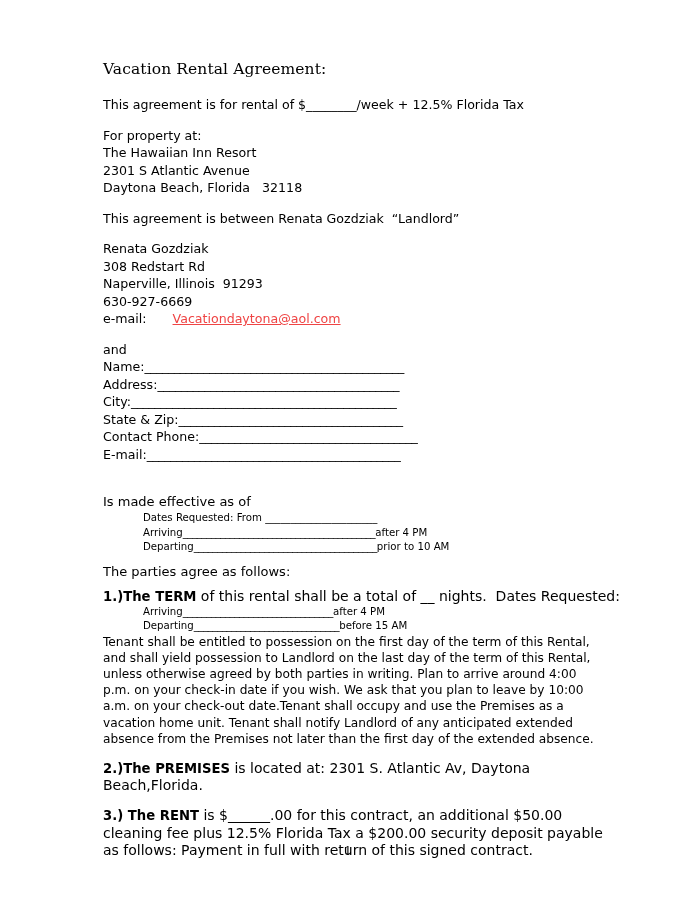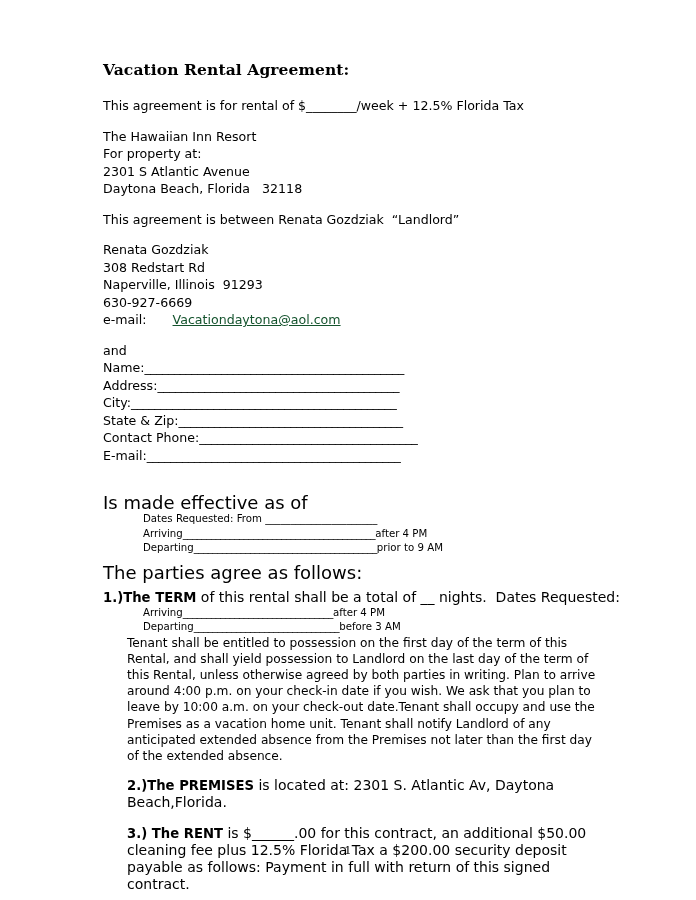--- a/index.html
+++ b/index.html
@@ -24,51 +24,50 @@
   }
   .content {
     position: absolute;
     left: 103px;
     top: 60px;
     width: 500px;
   }
   h1.doc-title {
     font-family: "DejaVu Serif", serif;
     font-size: 15.5px;
-    font-weight: bold;
+    font-weight: normal;
     margin: 0 0 0 0;
     padding: 0;
     letter-spacing: 0.1px;
   }
   .blk {
     font-size: 12.6px;
     line-height: 17.5px;
   }
   .gap-lg { height: 18px; }
   .gap-md { height: 13px; }
   .gap-sm { height: 8px; }
   .gap-xs { height: 5px; }
   .line { white-space: pre; }
   a.email-link {
-    color: #14532d;
+    color: #ef4444;
   }
   .indent-email { display: inline-block; width: 26px; }
   .fill { letter-spacing: -0.4px; }
   .small {
     font-size: 10.2px;
     line-height: 14.5px;
     margin-left: 40px;
   }
   .para {
     font-size: 12.2px;
     line-height: 16.2px;
-    margin-left: 24px;
   }
   .heading-sm {
-    font-size: 18px;
+    font-size: 13px;
     line-height: 18px;
   }
   .sec-head {
     font-size: 13.2px;
     font-weight: bold;
   }
   .sec-body {
     font-size: 14px;
     font-weight: normal;
   }
@@ -89,22 +88,22 @@
   <div class="content">
 
     <h1 class="doc-title">Vacation Rental Agreement:</h1>
 
     <div class="gap-lg"></div>
 
     <div class="blk line">This agreement is for rental of $________/week + 12.5% Florida Tax</div>
 
     <div class="gap-md"></div>
 
+    <div class="blk line">For property at:</div>
     <div class="blk line">The Hawaiian Inn Resort</div>
-    <div class="blk line">For property at:</div>
     <div class="blk line">2301 S Atlantic Avenue</div>
     <div class="blk line">Daytona Beach, Florida   32118</div>
 
     <div class="gap-md"></div>
 
     <div class="blk line">This agreement is between Renata Gozdziak  “Landlord”</div>
 
     <div class="gap-md"></div>
 
     <div class="blk line">Renata Gozdziak</div>
@@ -122,32 +121,32 @@
     <div class="blk line"><span>City:</span><span class="fill">_____________________________________________</span></div>
     <div class="blk line"><span>State &amp; Zip:</span><span class="fill">______________________________________</span></div>
     <div class="blk line"><span>Contact Phone:</span><span class="fill">_____________________________________</span></div>
     <div class="blk line"><span>E-mail:</span><span class="fill">___________________________________________</span></div>
 
     <div style="height:30px"></div>
 
     <div class="heading-sm">Is made effective as of</div>
     <div class="small">Dates Requested: From ______________________</div>
     <div class="small line"><span>Arriving</span><span class="fill">_________________________________________</span><span>after 4 PM</span></div>
-    <div class="small line"><span>Departing</span><span class="fill">_______________________________________</span><span>prior to 9 AM</span></div>
+    <div class="small line"><span>Departing</span><span class="fill">_______________________________________</span><span>prior to 10 AM</span></div>
 
     <div class="gap-sm"></div>
 
     <div class="heading-sm">The parties agree as follows:</div>
 
     <div class="gap-xs"></div>
 
     <div>
       <div class="line"><span class="sec-head">1.)</span><span class="sec-head">The TERM</span><span class="sec-body"> of this rental shall be a total of __ nights.  Dates Requested:</span></div>
       <div class="small line"><span>Arriving</span><span class="fill">________________________________</span><span>after 4 PM</span></div>
-      <div class="small line"><span>Departing</span><span class="fill">_______________________________</span><span>before 3 AM</span></div>
+      <div class="small line"><span>Departing</span><span class="fill">_______________________________</span><span>before 15 AM</span></div>
       <div class="para">Tenant shall be entitled to possession on the first day of the term of this Rental, and shall yield possession to Landlord on the last day of the term of this Rental, unless otherwise agreed by both parties in writing. Plan to arrive around 4:00 p.m. on your check-in date if you wish. We ask that you plan to leave by 10:00 a.m. on your check-out date.Tenant shall occupy and use the Premises as a vacation home unit. Tenant shall notify Landlord of any anticipated extended absence from the Premises not later than the first day of the extended absence.</div>
     </div>
 
     <div class="gap-md"></div>
 
     <div class="para"><span class="sec-head">2.)</span><span class="sec-head">The PREMISES</span><span class="sec-body"> is located at: 2301 S. Atlantic Av, Daytona Beach,Florida.</span></div>
 
     <div class="gap-md"></div>
 
     <div class="para"><span class="sec-head">3.) </span><span class="sec-head">The RENT</span><span class="sec-body"> is $______.00 for this contract, an additional $50.00 cleaning fee plus 12.5% Florida Tax  a $200.00 security deposit payable as follows: Payment in full with return of this signed contract.</span></div>

